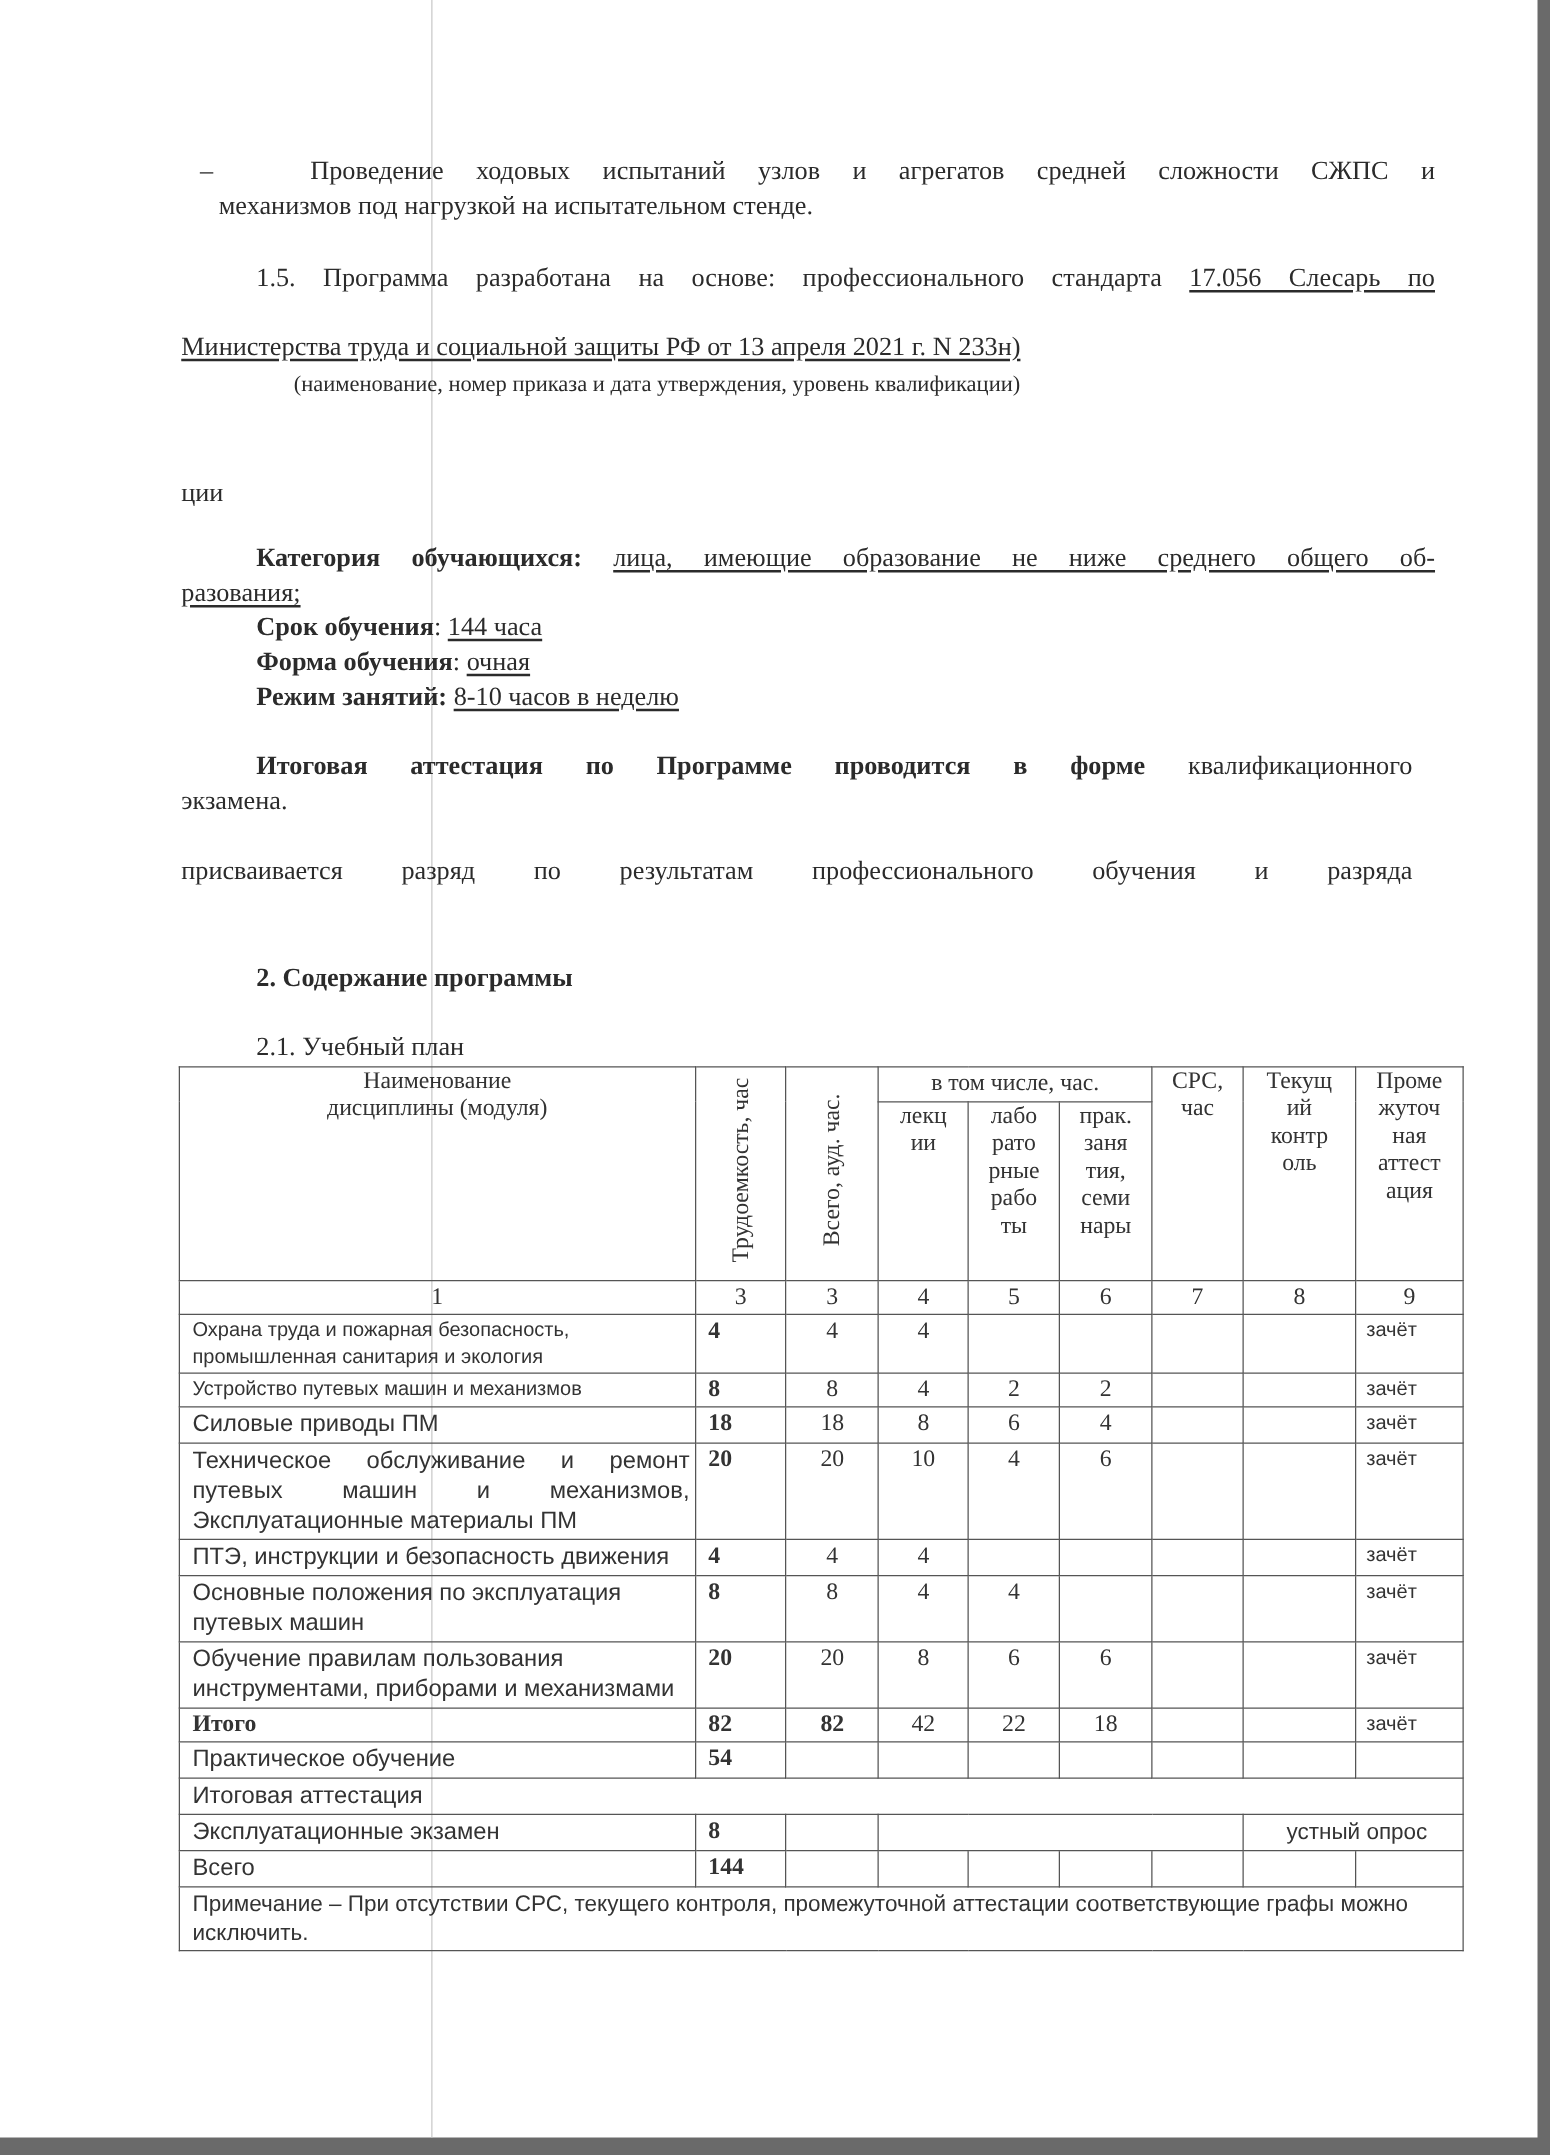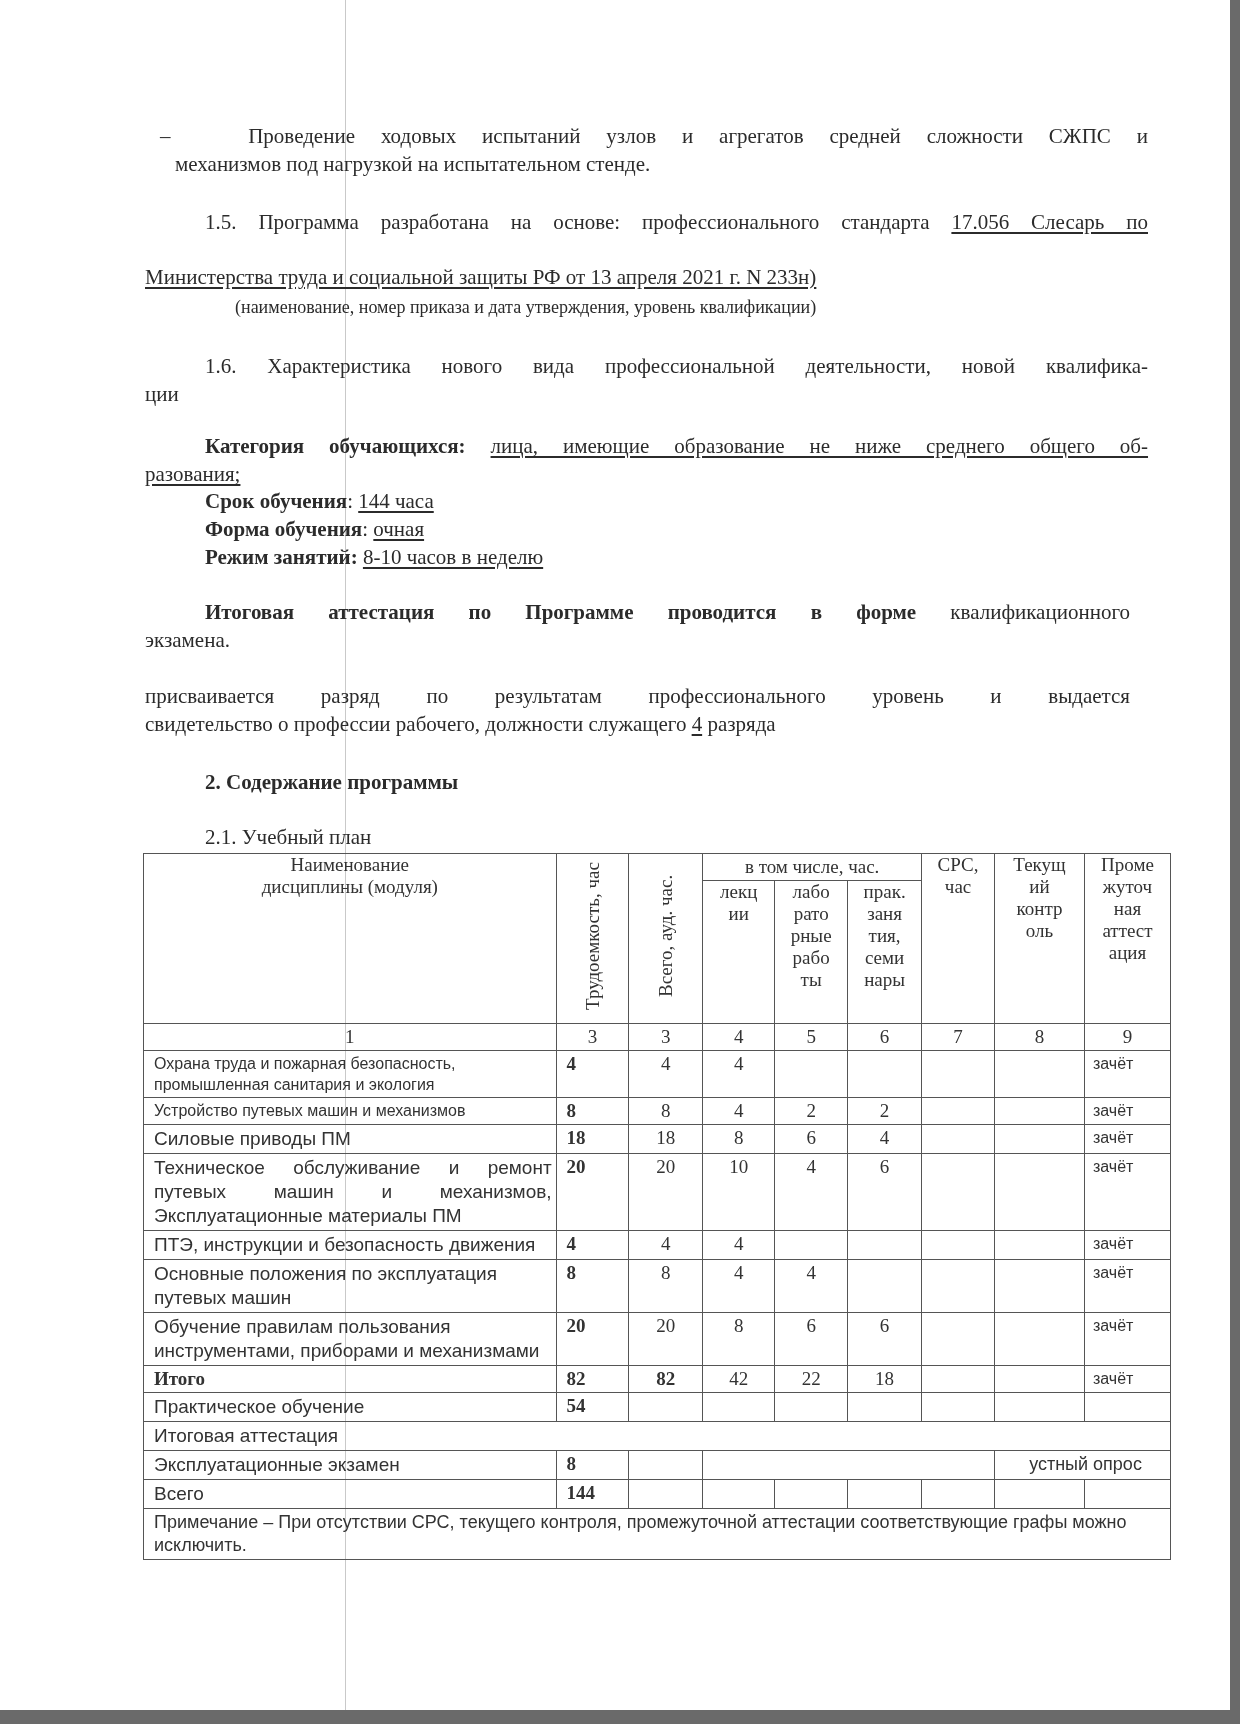--- a/index.html
+++ b/index.html
@@ -48,21 +48,20 @@
     <span>–</span>&nbsp;&nbsp;
     <span>Проведение ходовых испытаний узлов и агрегатов средней сложности СЖПС и</span>
   </div>
 
   <div class="t just" style="left:205px; top:208px; width:943px;">
     <span>1.5. Программа разработана на основе: профессионального стандарта </span><span class="u">17.056 Слесарь по</span>
   </div>
   <div class="t u" style="left:145px; top:263px;">Министерства труда и социальной защиты РФ от 13 апреля 2021 г. N 233н)</div>
   <div class="t small" style="left:235px; top:293px;">(наименование, номер приказа и дата утверждения, уровень квалификации)</div>
 
-  <div class="t just" style="left:205px; top:352px; width:943px;">1.6. Характеристика нового вида профессиональной деятельности, новой квалифика-</div>
   <div class="t" style="left:145px; top:380px;">ции</div>
 
   <div class="t just" style="left:205px; top:432px; width:943px;">
     <span class="b">Категория обучающихся:</span>
     <span class="u">лица, имеющие образование не ниже среднего общего об-</span>
   </div>
   <div class="t u" style="left:145px; top:460px;">разования;</div>
   <div class="t" style="left:205px; top:487px;">
     <span class="b">Срок обучения</span>: <span class="u">144 часа</span>
   </div>
@@ -71,24 +70,21 @@
   </div>
   <div class="t" style="left:205px; top:543px;">
     <span class="b">Режим занятий:</span> <span class="u">8-10 часов в неделю</span>
   </div>
 
   <div class="t just" style="left:205px; top:598px; width:925px;">
     <span class="b">Итоговая аттестация по Программе проводится в форме</span>
     <span>квалификационного</span>
   </div>
   <div class="t" style="left:145px; top:626px;">экзамена.</div>
-  <div class="t just" style="left:145px; top:682px; width:985px;">присваивается разряд по результатам профессионального уровень и выдается</div>
-  <div class="t" style="left:145px; top:710px;">
-    <span>свидетельство о профессии рабочего, должности служащего </span><span class="u">4</span><span> разряда</span>
-  </div>
+  <div class="t just" style="left:145px; top:682px; width:985px;">присваивается разряд по результатам профессионального обучения и разряда</div>
 
   <div class="t b" style="left:205px; top:768px;">2. Содержание программы</div>
   <div class="t" style="left:205px; top:823px;">2.1. Учебный план</div>
 
   <table class="plan">
     <colgroup>
       <col style="width:413px">
         <col style="width:73px">
         <col style="width:74px">
         <col style="width:72px">

